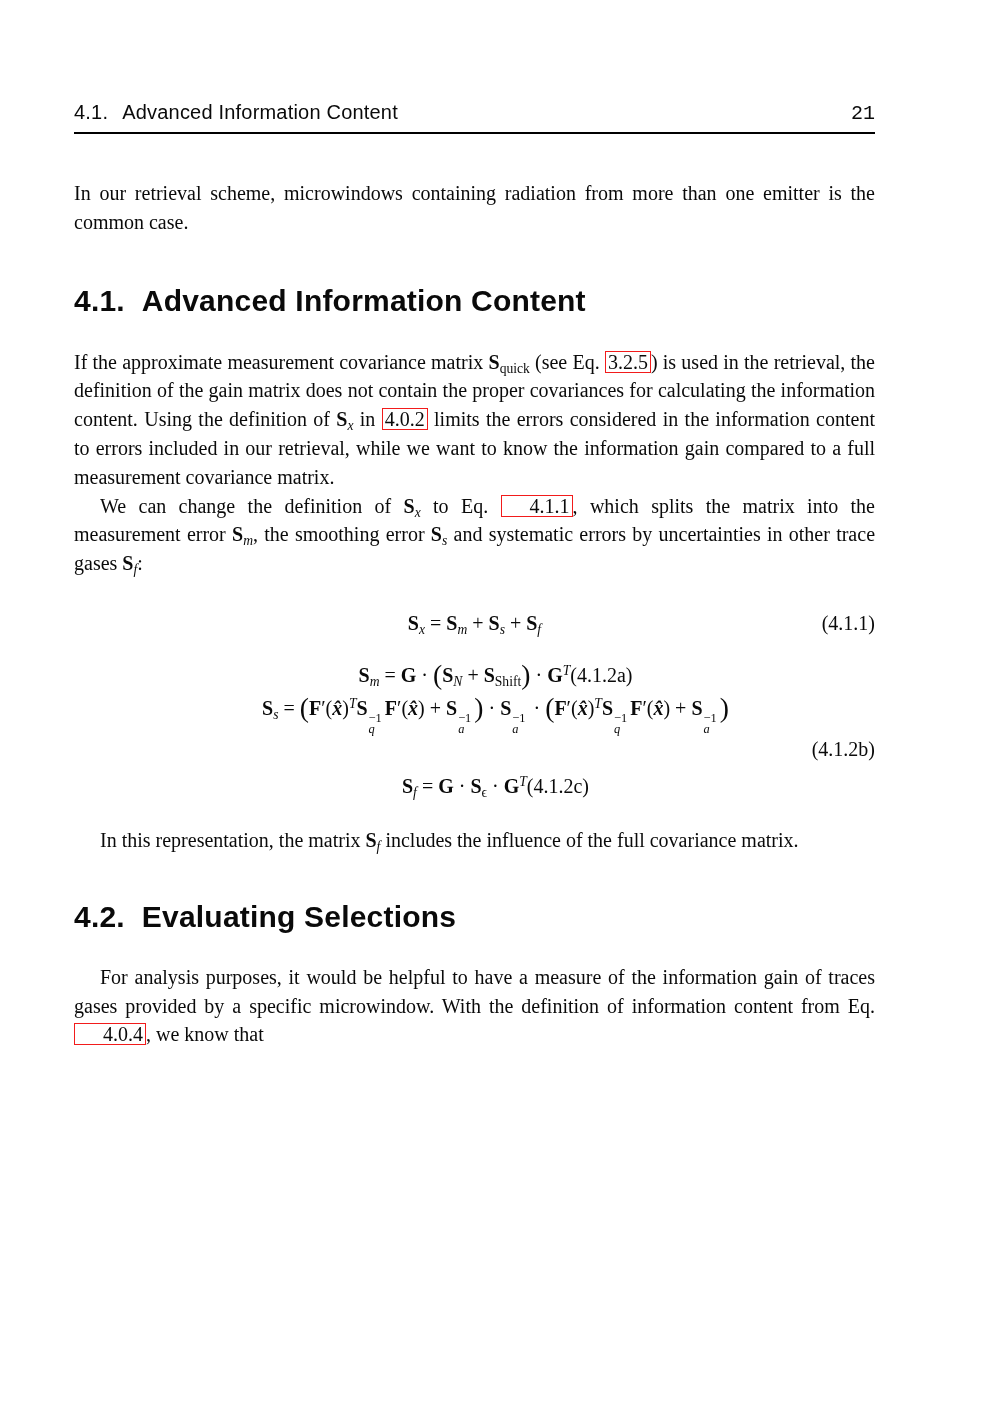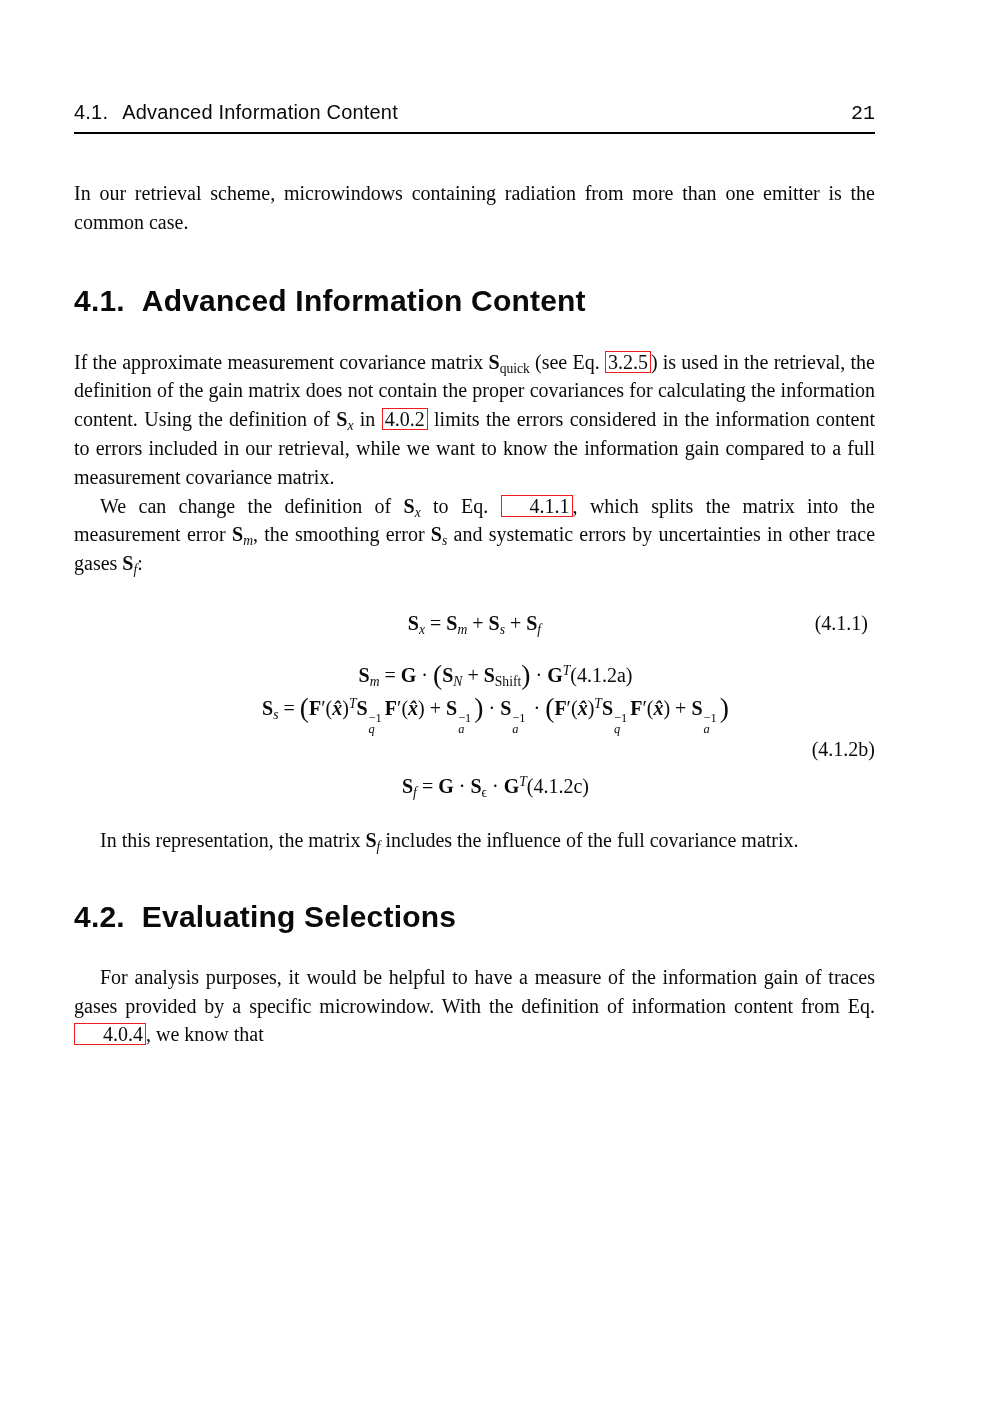--- a/index.html
+++ b/index.html
@@ -50,21 +50,21 @@
     line-height:20px;
     cursor:pointer;
   }
   
   .eq-display {
     position:relative;
     display:flex; align-items:center; justify-content:center;
     margin-top:29px; margin-bottom:13px;
     height:32px;
   }
-  .eq-display .eq-num { position:absolute; right:7px; }
+  .eq-display .eq-num { position:absolute; right:0; }
   .eq-align { margin-top:17px; }
   .eq-row {
     display:flex; justify-content:center; align-items:center;
     padding-left:42px;
   }
   .eq-row-a { height:38px; }
   .eq-row-b { height:42px; }
   .eq-row-bnum { height:26px; justify-content:flex-end; padding-left:0; }
   .eq-row-c { height:32px; margin-top:8px; }
   .closing { margin-top:24px; }

